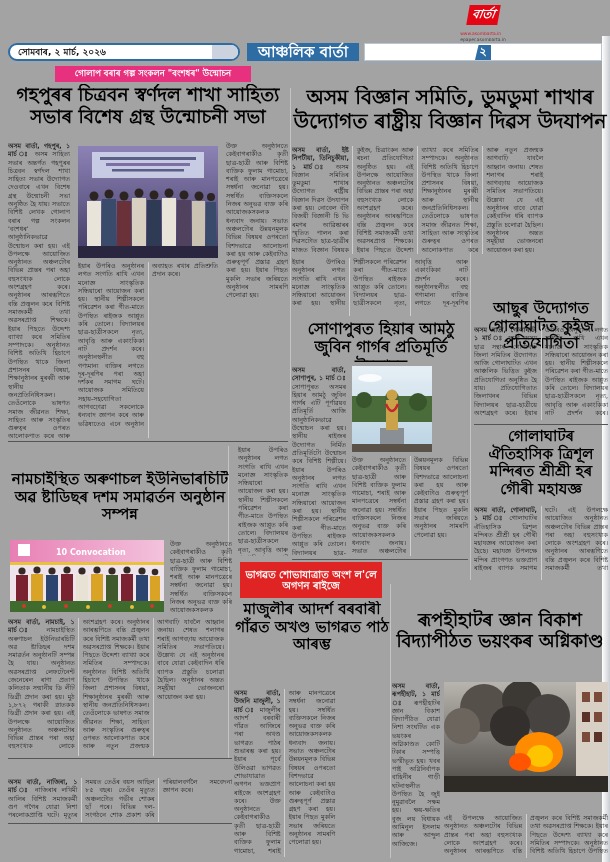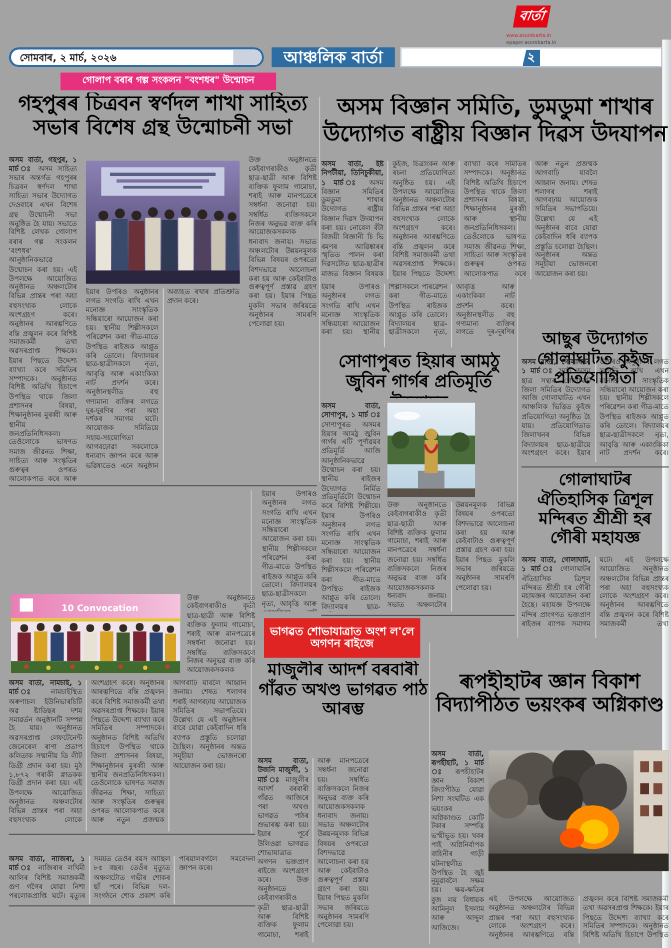--- a/index.html
+++ b/index.html
@@ -163,20 +163,21 @@
     <rect x="34" y="34" width="12" height="30" fill="#caa24a"></rect>
     <circle cx="40" cy="29" r="5.5" fill="#caa24a"></circle>
     <path d="M34 38 Q40 52 46 38" stroke="#c1272d" stroke-width="2.5" fill="none"></path>
     <rect y="78" width="80" height="8" fill="#5a5248"></rect>
   </svg>
   <div class="abs body-text" style="left:352px;top:456px;width:116px;height:100px;column-count:2;">
     <span>উক্ত অনুষ্ঠানতে কেইবাগৰাকীও কৃতী ছাত্ৰ-ছাত্ৰী আৰু বিশিষ্ট ব্যক্তিক ফুলাম গামোচা, শৰাই আৰু মানপত্ৰেৰে সম্বৰ্ধনা জনোৱা হয়। সম্বৰ্ধিত ব্যক্তিসকলে নিজৰ অনুভৱ ব্যক্ত কৰি আয়োজকসকলক ধন্যবাদ জনায়। সভাত অঞ্চলটোৰ উন্নয়নমূলক বিভিন্ন বিষয়ৰ ওপৰতো বিশদভাৱে আলোচনা কৰা হয় আৰু কেইবাটাও গুৰুত্বপূৰ্ণ প্ৰস্তাৱ গ্ৰহণ কৰা হয়। ইয়াৰ পিছত মুকলি সভাৰ জৰিয়তে অনুষ্ঠানৰ সামৰণি পেলোৱা হয়।</span>
   </div>
   <div class="abs hr" style="left:292px;top:559px;width:176px;"></div>
 
+  <div class="abs headline" style="left:8px;top:471px;width:224px;height:68px;font-size:15px;">নামচাইস্থিত অৰুণাচল ইউনিভাৰচিটি অৱ ষ্টাডিছৰ দশম সমাৱৰ্তন অনুষ্ঠান সম্পন্ন</div>
   <div class="abs body-text" style="left:238px;top:446px;width:50px;height:110px;">
     <span>ইয়াৰ উপৰিও অনুষ্ঠানৰ লগত সংগতি ৰাখি এখন মনোজ্ঞ সাংস্কৃতিক সন্ধিয়াৰো আয়োজন কৰা হয়। স্থানীয় শিল্পীসকলে পৰিৱেশন কৰা গীত-মাতে উপস্থিত ৰাইজক আপ্লুত কৰি তোলে। বিদ্যালয়ৰ ছাত্ৰ-ছাত্ৰীসকলে নৃত্য, আবৃত্তি আৰু একাংকিকা নাট প্ৰদৰ্শন কৰে। অনুষ্ঠানস্থলীত বহু গণ্যমান্য ব্যক্তিৰ লগতে দূৰ-দূৰণিৰ পৰা অহা দৰ্শকৰ সমাগম ঘটে। আয়োজক সমিতিয়ে সহায়-সহযোগিতা আগবঢ়োৱা সকলোকে ধন্যবাদ জ্ঞাপন কৰে আৰু ভৱিষ্যতেও এনে অনুষ্ঠান অব্যাহত ৰখাৰ প্ৰতিশ্ৰুতি প্ৰদান কৰে।</span>
   </div>
   <svg class="abs photo" style="left:10px;top:540px;" width="154" height="72" viewBox="0 0 154 72">
     <defs>
         <linearGradient id="conv" x1="0" y1="0" x2="1" y2="0">
       <stop offset="0" stop-color="#e87fb4"></stop>
           <stop offset="1" stop-color="#f3c3dd"></stop>
         </linearGradient>
       </defs>

